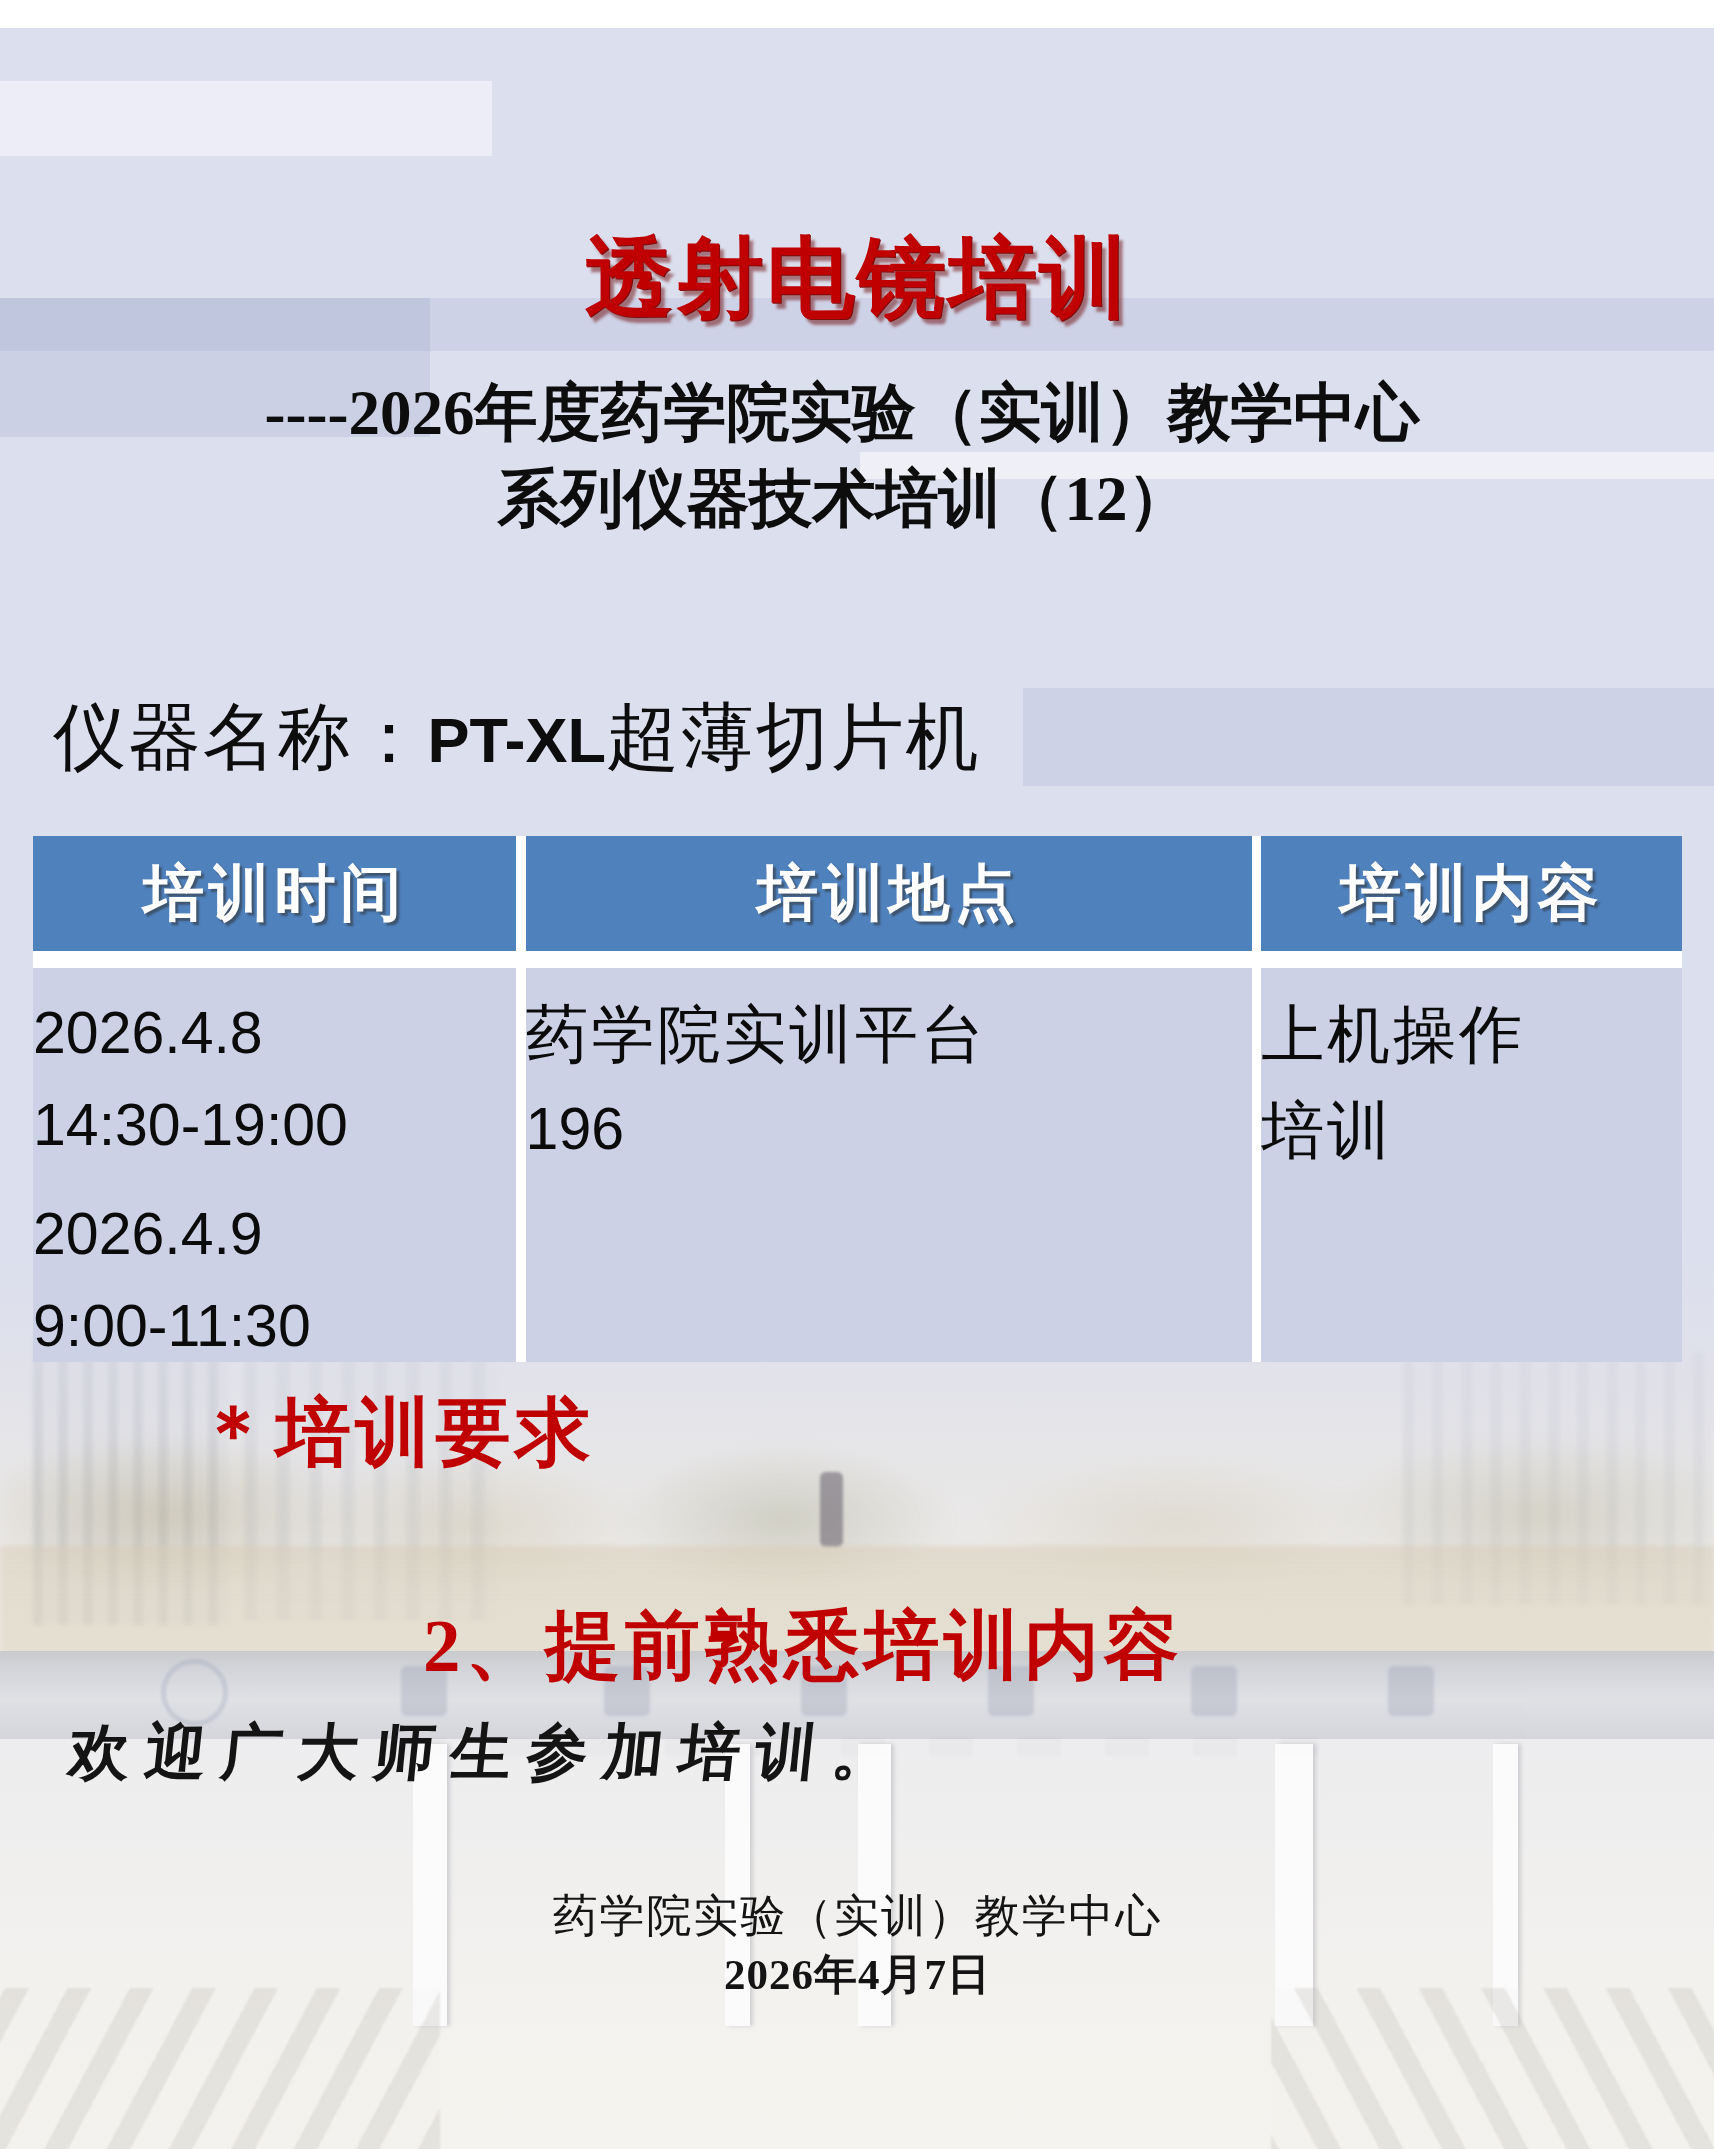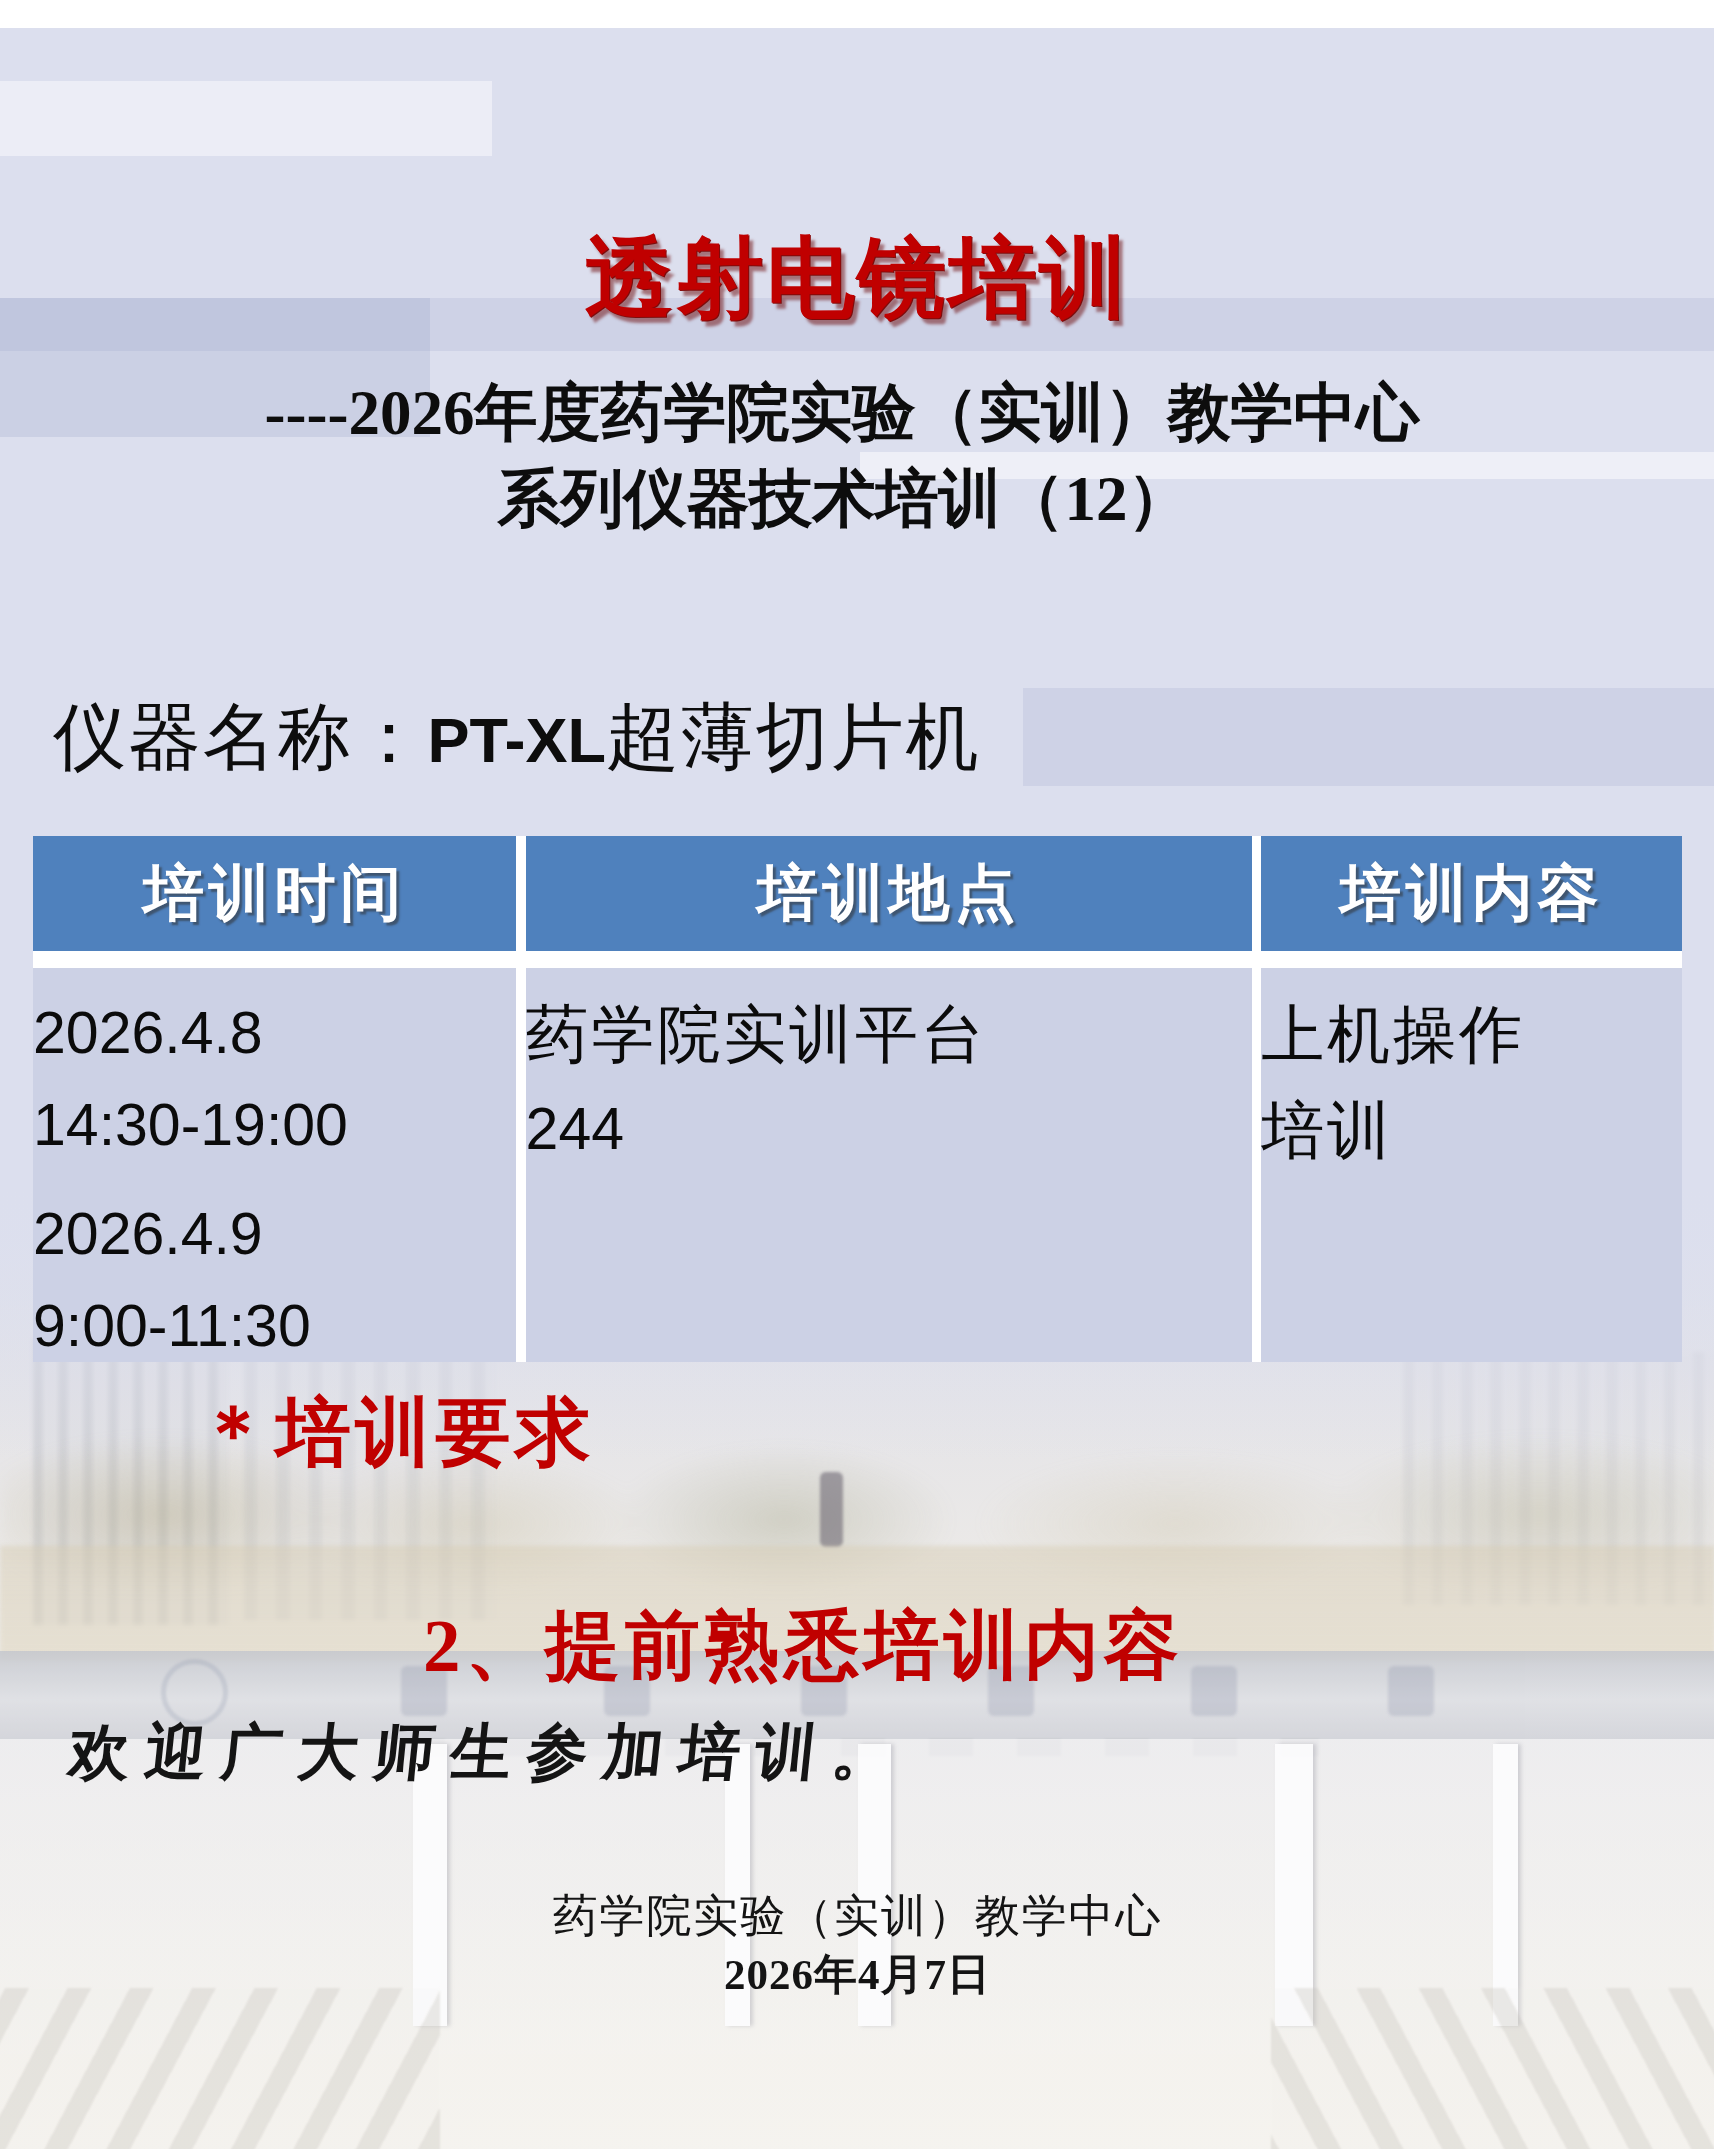--- a/index.html
+++ b/index.html
@@ -164,21 +164,21 @@
     </div>
     <div class="tbl-body">
       <div class="td">
         <div class="ln num">2026.4.8</div>
         <div class="ln num">14:30-19:00</div>
         <div class="ln num gap-top">2026.4.9</div>
         <div class="ln num">9:00-11:30</div>
       </div>
       <div class="td">
         <div class="ln cjk">药学院实训平台</div>
-        <div class="ln num">244</div>
+        <div class="ln num">196</div>
       </div>
       <div class="td">
         <div class="ln cjk">上机操作</div>
         <div class="ln cjk">培训</div>
       </div>
     </div>
   </div>
 
   <div class="txt req req-head">＊培训要求</div>
   <div class="txt req req-item-2">2、提前熟悉培训内容</div>

